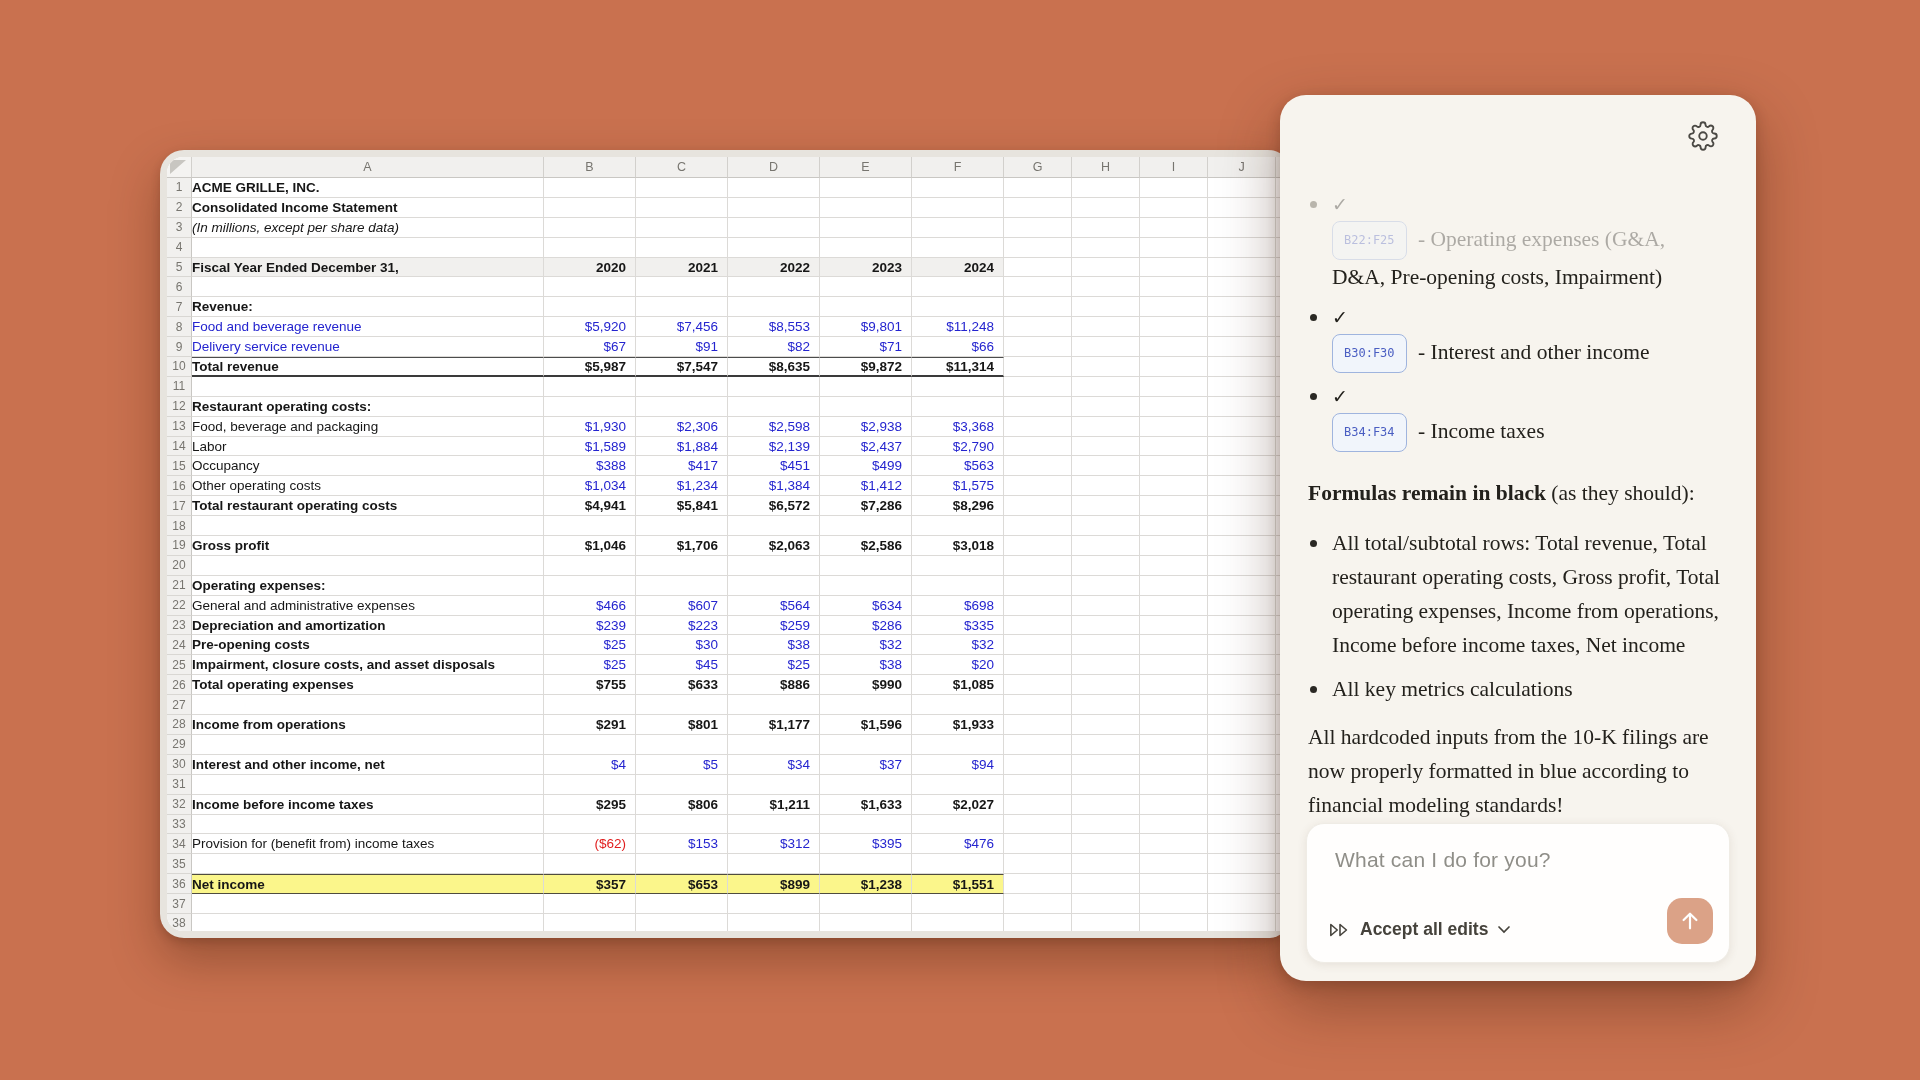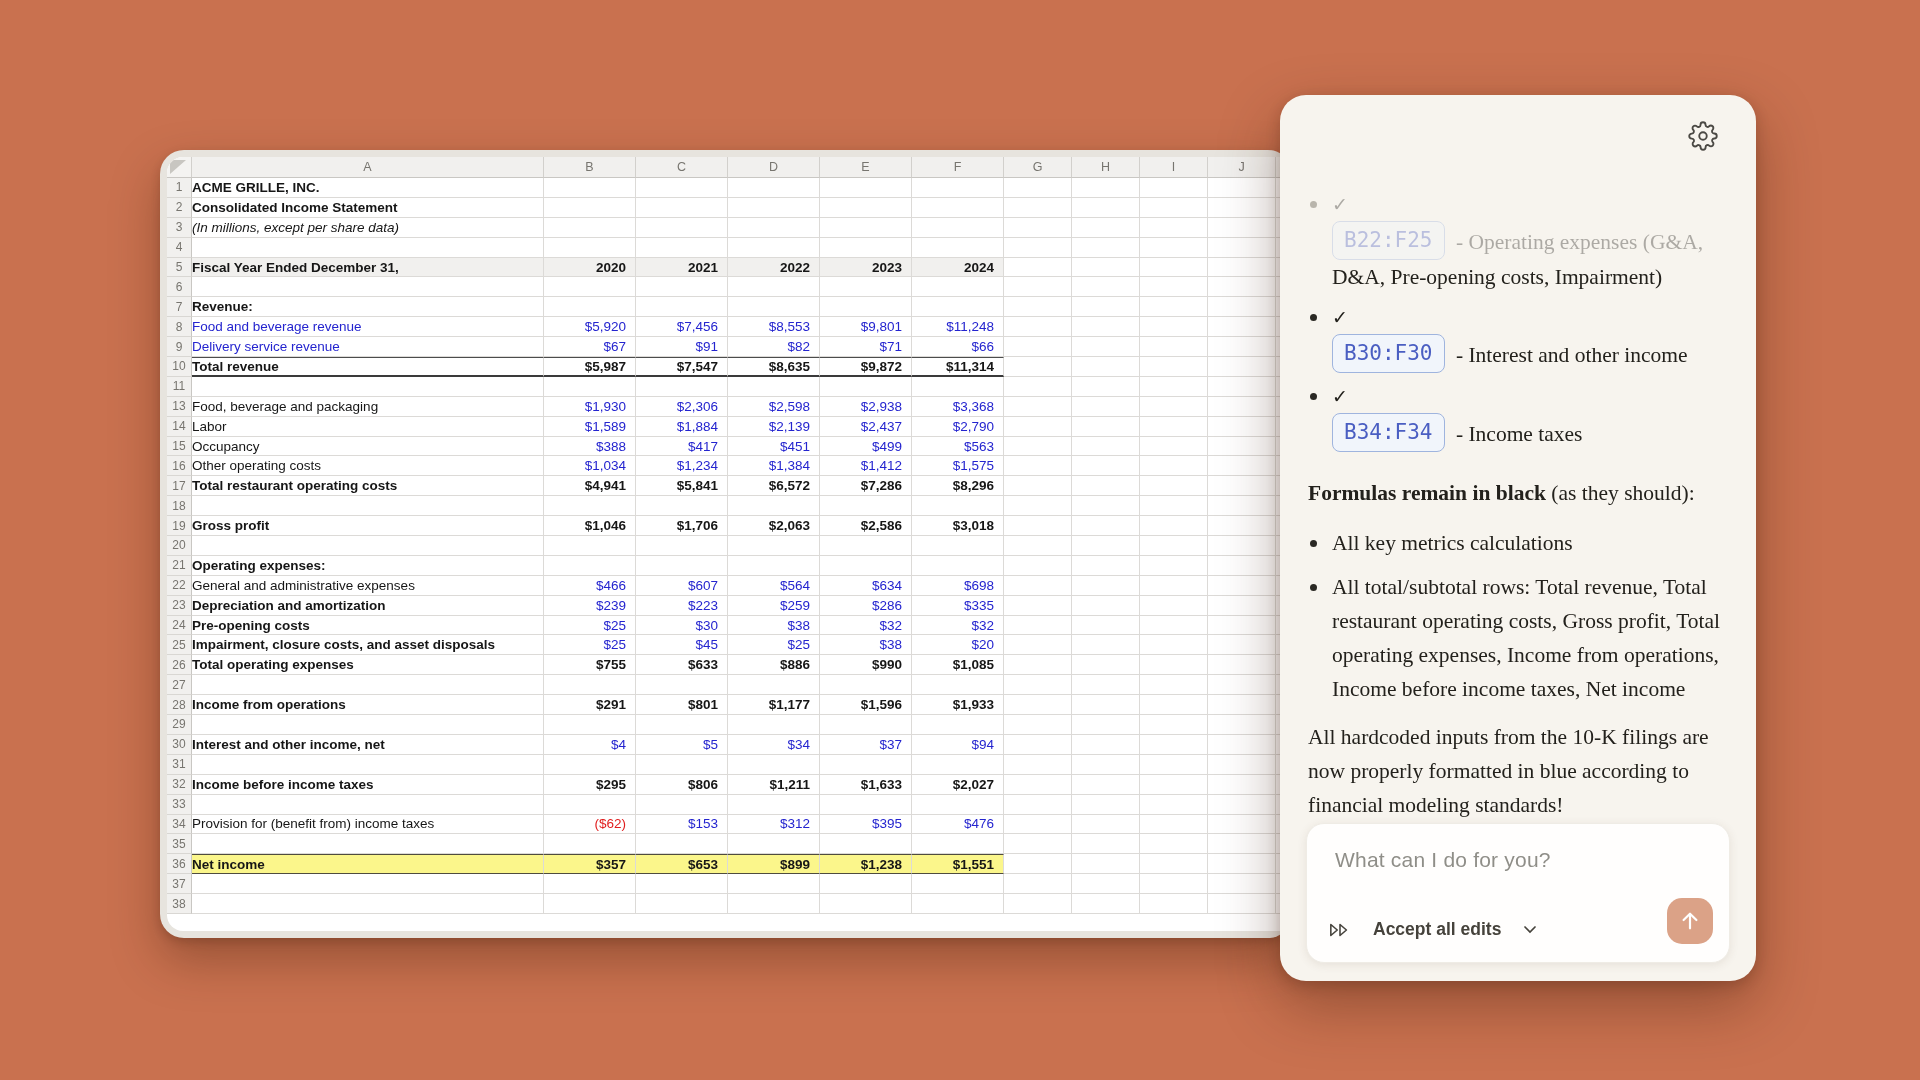--- a/index.html
+++ b/index.html
@@ -48,21 +48,21 @@
   }
   .gear{ position:absolute; top:26px; right:38px; width:30px; height:30px; cursor:pointer;}
   .panel-content{ padding:92px 30px 0 28px; font-size:21.5px; line-height:34px; }
 
   .chk-item{ display:flex; margin-bottom:6px; }
   .chk-dot{ flex:0 0 auto; width:7px; height:7px; border-radius:50%; background:#2a2823;
             margin:14px 15px 0 2px; }
   .chk-dot.gray{ background:#b9b5ac; }
   .chk-body{ flex:1; }
   .check{ font-family:"DejaVu Sans", sans-serif; font-size:19px; margin-right:9px; }
-  .chip{ display:inline-block; font-family:"DejaVu Sans Mono", monospace; font-size:21px;
+  .chip{ display:inline-block; font-family:"DejaVu Sans Mono", monospace; font-size:12px;
          color:#4a5ec2; background:#f1f5fb; border:1.5px solid #9fb4de; border-radius:8px;
          padding:1px 11px 2px; margin-right:6px; vertical-align:2px; }
   .faded{ opacity:.35; }
 
   .heading{ margin-top:24px; }
   .heading b{ font-weight:bold;margin-top:37px; }
 
   .plain-list{ margin-top:16px; }
   .plain-item{ display:flex; margin-bottom:10px; }
   .plain-dot{ flex:0 0 auto; width:7px; height:7px; border-radius:50%; background:#2a2823;
@@ -76,21 +76,21 @@
     position:absolute; left:26px; right:26px; bottom:18px; height:140px;
     background:#fffefd; border-radius:18px; box-shadow:0 2px 10px rgba(90,60,40,.10);
     border:1px solid #efece5;
     font-family:"Liberation Sans", sans-serif;
   }
   .composer-input{ position:absolute; left:28px; top:24px; right:70px;
     font-size:21px; color:#8f8e88; letter-spacing:.2px; border:none; outline:none;
     background:transparent; width:330px; font-family:"Liberation Sans", sans-serif;}
   .composer-input::placeholder{ color:#8f8e88; opacity:1; }
   .accept-btn{ position:absolute; left:22px; bottom:22px; display:flex; align-items:center;
-    gap:22px; font-size:17.5px; font-weight:bold; color:#45423b; cursor:pointer;
+    gap:9px; font-size:17.5px; font-weight:bold; color:#45423b; cursor:pointer;
     background:none; border:none; font-family:"Liberation Sans", sans-serif;}
   .send-btn{ position:absolute; right:16px; bottom:18px; width:46px; height:46px;
     border-radius:15px; background:#dba287; border:none; cursor:pointer;
     display:flex; align-items:center; justify-content:center; }
 </style>
 </head>
 <body>
 
 <div class="sheet-card">
   <div class="sheet" id="sheet">
@@ -246,20 +246,34 @@
         <div class="cell c-n t10 b blk">$11,314</div>
         <div class="cell c-s"></div>
         <div class="cell c-s"></div>
         <div class="cell c-s"></div>
         <div class="cell c-s"></div>
         <div class="cell c-fill"></div>
       </div>
       <div class="srow">
         <div class="cell c-rh">11</div>
         <div class="cell c-a"></div>
+        <div class="cell c-n"></div>
+        <div class="cell c-n"></div>
+        <div class="cell c-n"></div>
+        <div class="cell c-n"></div>
+        <div class="cell c-n"></div>
+        <div class="cell c-s"></div>
+        <div class="cell c-s"></div>
+        <div class="cell c-s"></div>
+        <div class="cell c-s"></div>
+        <div class="cell c-fill"></div>
+      </div>
+      <div class="srow">
+        <div class="cell c-rh">12</div>
+        <div class="cell c-a b">Restaurant operating costs:</div>
         <div class="cell c-n"></div>
         <div class="cell c-n"></div>
         <div class="cell c-n"></div>
         <div class="cell c-n"></div>
         <div class="cell c-n"></div>
         <div class="cell c-s"></div>
         <div class="cell c-s"></div>
         <div class="cell c-s"></div>
         <div class="cell c-s"></div>
         <div class="cell c-fill"></div>
@@ -659,25 +673,25 @@
             <div class=""><div class="check">✓</div><div class="chip">B34:F34</div> - Income taxes</div>
           </div>
         </div>
       </div>
 
     <div class="heading"><b>Formulas remain in black</b><span> (as they should):</span></div>
 
     <div class="plain-list" id="bullets">
         <div class="plain-item">
           <div class="plain-dot"></div>
-          <div class="chk-body">All key metrics calculations</div>
+          <div class="chk-body">All total/subtotal rows: Total revenue, Total restaurant operating costs, Gross profit, Total operating expenses, Income from operations, Income before income taxes, Net income</div>
         </div>
         <div class="plain-item">
           <div class="plain-dot"></div>
-          <div class="chk-body">All total/subtotal rows: Total revenue, Total restaurant operating costs, Gross profit, Total operating expenses, Income from operations, Income before income taxes, Net income</div>
+          <div class="chk-body">All key metrics calculations</div>
         </div>
       </div>
 
     <div class="closing">All hardcoded inputs from the 10-K filings are now properly formatted in blue according to financial modeling standards!</div>
 
     <div class="feedback">
       <svg class="fb-icon" viewBox="0 0 24 24" fill="none" stroke="#3f3d38" stroke-width="1.6" stroke-linecap="round" stroke-linejoin="round">
         <path d="M14 9V5a3 3 0 0 0-3-3l-4 9v11h11.28a2 2 0 0 0 2-1.7l1.38-9a2 2 0 0 0-2-2.3zM7 22H4a2 2 0 0 1-2-2v-7a2 2 0 0 1 2-2h3"></path>
       </svg>
       <svg class="fb-icon" viewBox="0 0 24 24" fill="none" stroke="#3f3d38" stroke-width="1.6" stroke-linecap="round" stroke-linejoin="round">

